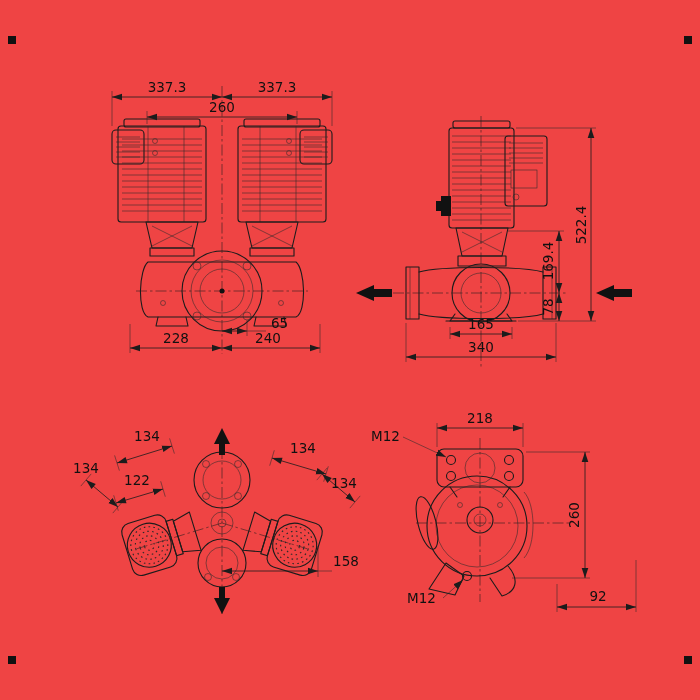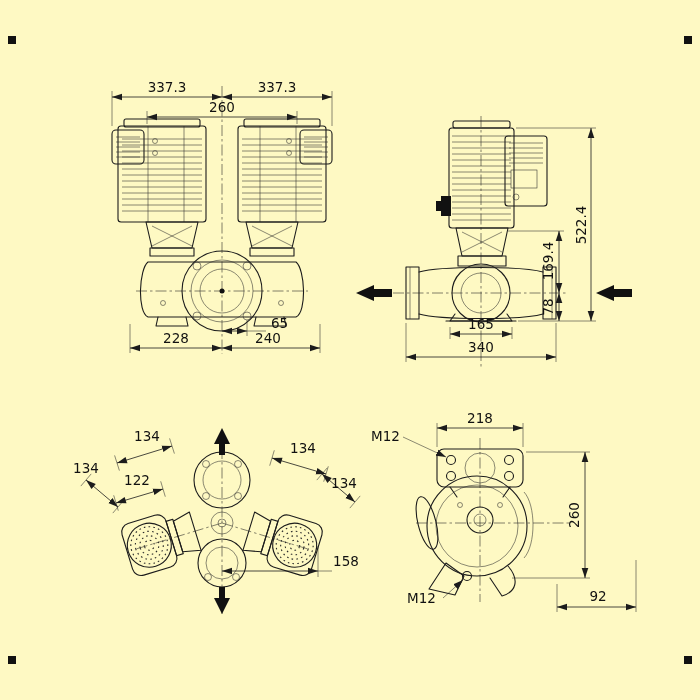--- a/index.html
+++ b/index.html
@@ -1,16 +1,16 @@
 <!DOCTYPE html>
 <html><head>
 <meta charset="utf-8">
 <style>
   html,body{margin:0;padding:0;background:#ffffff;}
-  .page{width:700px;height:700px;background:#fef9c3;position:relative;overflow:hidden;}
+  .page{width:700px;height:700px;background:#ef4444;position:relative;overflow:hidden;}
   svg{display:block}
   .ln{stroke:#1c1c1c;stroke-width:1.1;fill:none;stroke-linejoin:round;stroke-linecap:round}
   .thin{stroke:#2a2a2a;stroke-width:0.55;fill:none}
   .dim{stroke:#1c1c1c;stroke-width:0.8;fill:none}
   .cl{stroke:#1c1c1c;stroke-width:0.55;fill:none;stroke-dasharray:11 3 2.5 3}
   .dots{stroke:#2a2a2a;stroke-width:1.1;fill:none;stroke-dasharray:1.6 3.2}
   .solid{fill:#111;stroke:none}
   text{font-family:"DejaVu Sans","Liberation Sans",sans-serif;font-size:13.5px;fill:#111}
   .mid{text-anchor:middle}
 </style>

